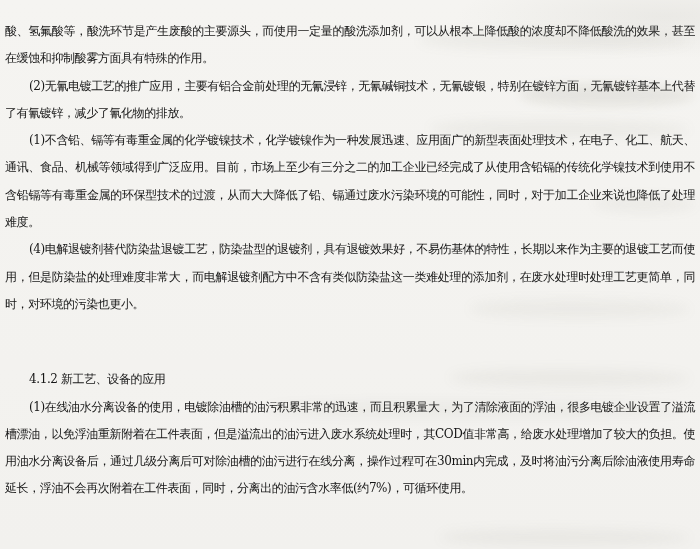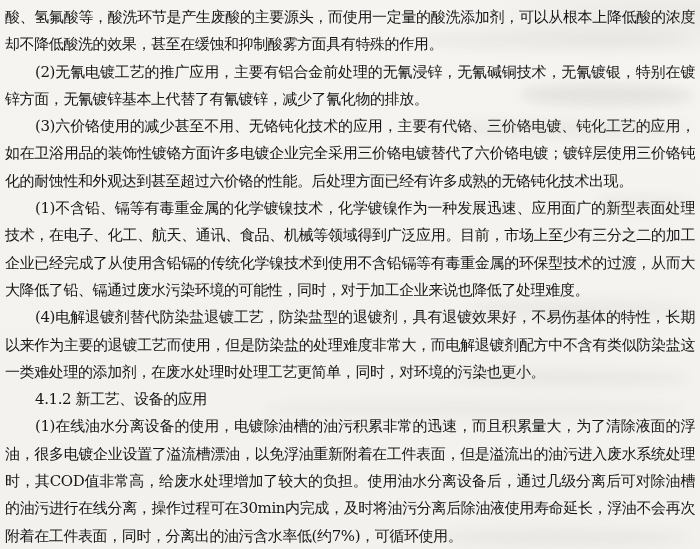--- a/index.html
+++ b/index.html
@@ -10,41 +10,42 @@
     width: 700px;
     height: 549px;
     overflow: hidden;
     background: #f4f3f0;
   }
   .scan-page {
     position: relative;
     width: 700px;
     height: 549px;
     box-sizing: border-box;
-    padding: 4px 5px 0 5px;
+    padding: 18px 5px 0 5px;
     font-family: "DejaVu Serif", "Liberation Serif", serif;
-    font-size: 15px;
+    font-size: 12px;
     line-height: 27.3px;
     letter-spacing: -0.4px;
     color: #161616;
     text-align: justify;
     word-break: break-all;
     background:
       radial-gradient(ellipse 300px 60px at 95% 3%, rgba(140,138,128,0.10), rgba(0,0,0,0) 70%),
       linear-gradient(#f5f4f1, #f2f1ee);
   }
   .scan-page p {
     margin: 0;
     text-indent: 2em;
   }
   .scan-page p.no-indent {
     text-indent: 0;
   }
   .scan-page p.heading {
     text-indent: 2em;
+    margin-top: 48px;
   }
   
   .blot {
     position: absolute;
     pointer-events: none;
     background: rgba(128, 126, 116, 0.14);
     border-radius: 45% 55% 50% 50%;
     filter: blur(6px);
   }
   .blot.b1 { left: 420px; top: 30px;  width: 270px; height: 20px; opacity: .55; }
@@ -58,21 +59,20 @@
 </style>
 </head>
 <body>
 
 <div class="scan-page">
 
   <p class="no-indent">酸、氢氟酸等，酸洗环节是产生废酸的主要源头，而使用一定量的酸洗添加剂，可以从根本上降低酸的浓度却不降低酸洗的效果，甚至在缓蚀和抑制酸雾方面具有特殊的作用。</p>
 
   <p>(2)无氰电镀工艺的推广应用，主要有铝合金前处理的无氰浸锌，无氰碱铜技术，无氰镀银，特别在镀锌方面，无氰镀锌基本上代替了有氰镀锌，减少了氰化物的排放。</p>
 
-  <p>(3)六价铬使用的减少甚至不用、无铬钝化技术的应用，主要有代铬、三价铬电镀、钝化工艺的应用，如在卫浴用品的装饰性镀铬方面许多电镀企业完全采用三价铬电镀替代了六价铬电镀；镀锌层使用三价铬钝化的耐蚀性和外观达到甚至超过六价铬的性能。后处理方面已经有许多成熟的无铬钝化技术出现。</p>
 
   <p>(1)不含铅、镉等有毒重金属的化学镀镍技术，化学镀镍作为一种发展迅速、应用面广的新型表面处理技术，在电子、化工、航天、通讯、食品、机械等领域得到广泛应用。目前，市场上至少有三分之二的加工企业已经完成了从使用含铅镉的传统化学镍技术到使用不含铅镉等有毒重金属的环保型技术的过渡，从而大大降低了铅、镉通过废水污染环境的可能性，同时，对于加工企业来说也降低了处理难度。</p>
 
   <p>(4)电解退镀剂替代防染盐退镀工艺，防染盐型的退镀剂，具有退镀效果好，不易伤基体的特性，长期以来作为主要的退镀工艺而使用，但是防染盐的处理难度非常大，而电解退镀剂配方中不含有类似防染盐这一类难处理的添加剂，在废水处理时处理工艺更简单，同时，对环境的污染也更小。</p>
 
   <p class="heading">4.1.2 新工艺、设备的应用</p>
 
   <p>(1)在线油水分离设备的使用，电镀除油槽的油污积累非常的迅速，而且积累量大，为了清除液面的浮油，很多电镀企业设置了溢流槽漂油，以免浮油重新附着在工件表面，但是溢流出的油污进入废水系统处理时，其COD值非常高，给废水处理增加了较大的负担。使用油水分离设备后，通过几级分离后可对除油槽的油污进行在线分离，操作过程可在30min内完成，及时将油污分离后除油液使用寿命延长，浮油不会再次附着在工件表面，同时，分离出的油污含水率低(约7%)，可循环使用。</p>
 
   <div class="blot b1"></div>

